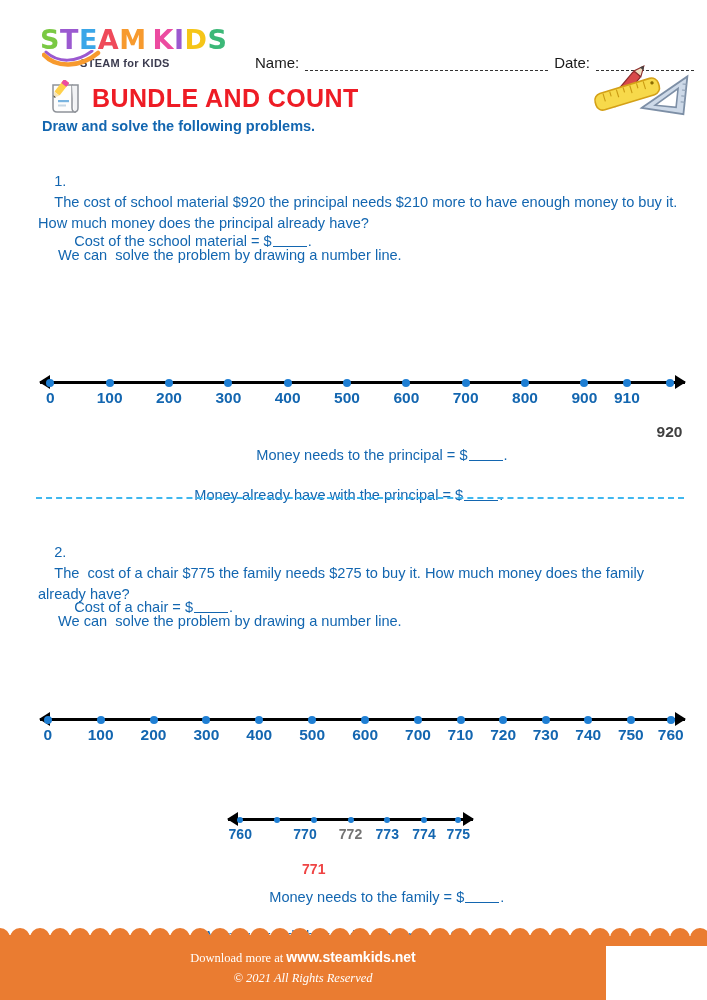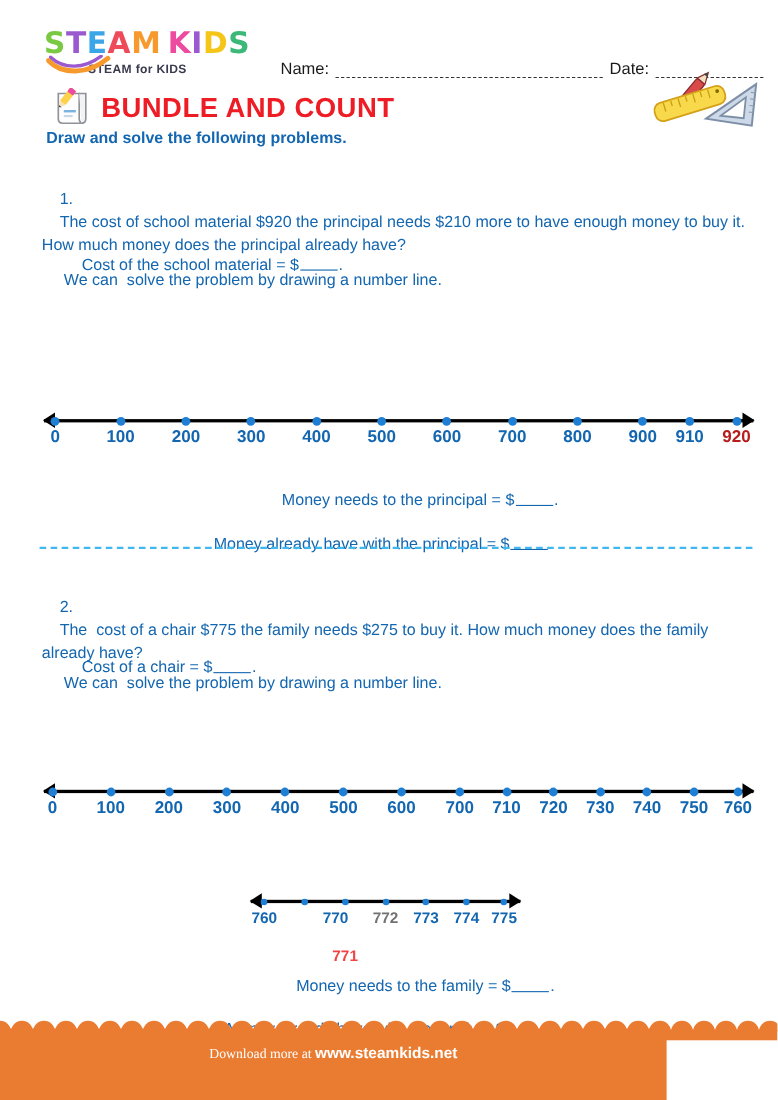--- a/index.html
+++ b/index.html
@@ -335,21 +335,21 @@
       <div class="nl-label" style="left: 56.8%; color: rgb(19, 102, 176);">600</div>
       <div class="nl-tick" style="left: 66%; background: rgb(31, 127, 212);"></div>
       <div class="nl-label" style="left: 66%; color: rgb(19, 102, 176);">700</div>
       <div class="nl-tick" style="left: 75.2%; background: rgb(31, 127, 212);"></div>
       <div class="nl-label" style="left: 75.2%; color: rgb(19, 102, 176);">800</div>
       <div class="nl-tick" style="left: 84.4%; background: rgb(31, 127, 212);"></div>
       <div class="nl-label" style="left: 84.4%; color: rgb(19, 102, 176);">900</div>
       <div class="nl-tick" style="left: 91%; background: rgb(31, 127, 212);"></div>
       <div class="nl-label" style="left: 91%; color: rgb(19, 102, 176);">910</div>
       <div class="nl-tick" style="left: 97.6%; background: rgb(31, 127, 212);"></div>
-      <div class="nl-label" style="left: 97.6%; color: #b91c1c;">920</div>
+      <div class="nl-label" style="left: 97.6%; color: #404040; margin-top: 34px;">920</div>
     </div>
 
   <div class="qtext" style="left:240px; top:424px; width:440px;">
     <span>Money needs to the principal = $</span><span class="blankline"></span><span>.</span>
   </div>
 
   <div class="qtext" style="left:178px; top:464px; width:500px;">
     <span>Money already have with the principal = $</span><span class="blankline"></span><span>.</span>
   </div>
 
@@ -431,15 +431,16 @@
   <div class="footer">
     <svg class="scallop" viewBox="0 0 707 20" preserveAspectRatio="none">
       <g id="scallops" fill="#ea7c31">
           <path d="M-10,12 a10,10 0 0 1 20,0 z M10,12 a10,10 0 0 1 20,0 z M30,12 a10,10 0 0 1 20,0 z M50,12 a10,10 0 0 1 20,0 z M70,12 a10,10 0 0 1 20,0 z M90,12 a10,10 0 0 1 20,0 z M110,12 a10,10 0 0 1 20,0 z M130,12 a10,10 0 0 1 20,0 z M150,12 a10,10 0 0 1 20,0 z M170,12 a10,10 0 0 1 20,0 z M190,12 a10,10 0 0 1 20,0 z M210,12 a10,10 0 0 1 20,0 z M230,12 a10,10 0 0 1 20,0 z M250,12 a10,10 0 0 1 20,0 z M270,12 a10,10 0 0 1 20,0 z M290,12 a10,10 0 0 1 20,0 z M310,12 a10,10 0 0 1 20,0 z M330,12 a10,10 0 0 1 20,0 z M350,12 a10,10 0 0 1 20,0 z M370,12 a10,10 0 0 1 20,0 z M390,12 a10,10 0 0 1 20,0 z M410,12 a10,10 0 0 1 20,0 z M430,12 a10,10 0 0 1 20,0 z M450,12 a10,10 0 0 1 20,0 z M470,12 a10,10 0 0 1 20,0 z M490,12 a10,10 0 0 1 20,0 z M510,12 a10,10 0 0 1 20,0 z M530,12 a10,10 0 0 1 20,0 z M550,12 a10,10 0 0 1 20,0 z M570,12 a10,10 0 0 1 20,0 z M590,12 a10,10 0 0 1 20,0 z M610,12 a10,10 0 0 1 20,0 z M630,12 a10,10 0 0 1 20,0 z M650,12 a10,10 0 0 1 20,0 z M670,12 a10,10 0 0 1 20,0 z M690,12 a10,10 0 0 1 20,0 z M710,12 a10,10 0 0 1 20,0 z " fill="#ea7c31"></path>
         </g>
       <rect x="0" y="10" width="707" height="10" fill="#ea7c31"></rect>
     </svg>
     <div class="footer-l1">
       <span>Download more at </span><b>www.steamkids.net</b>
     </div>
+    <div class="footer-l2">© 2021 All Rights Reserved</div>
   </div>
 
 </div>
 
 </body></html>

